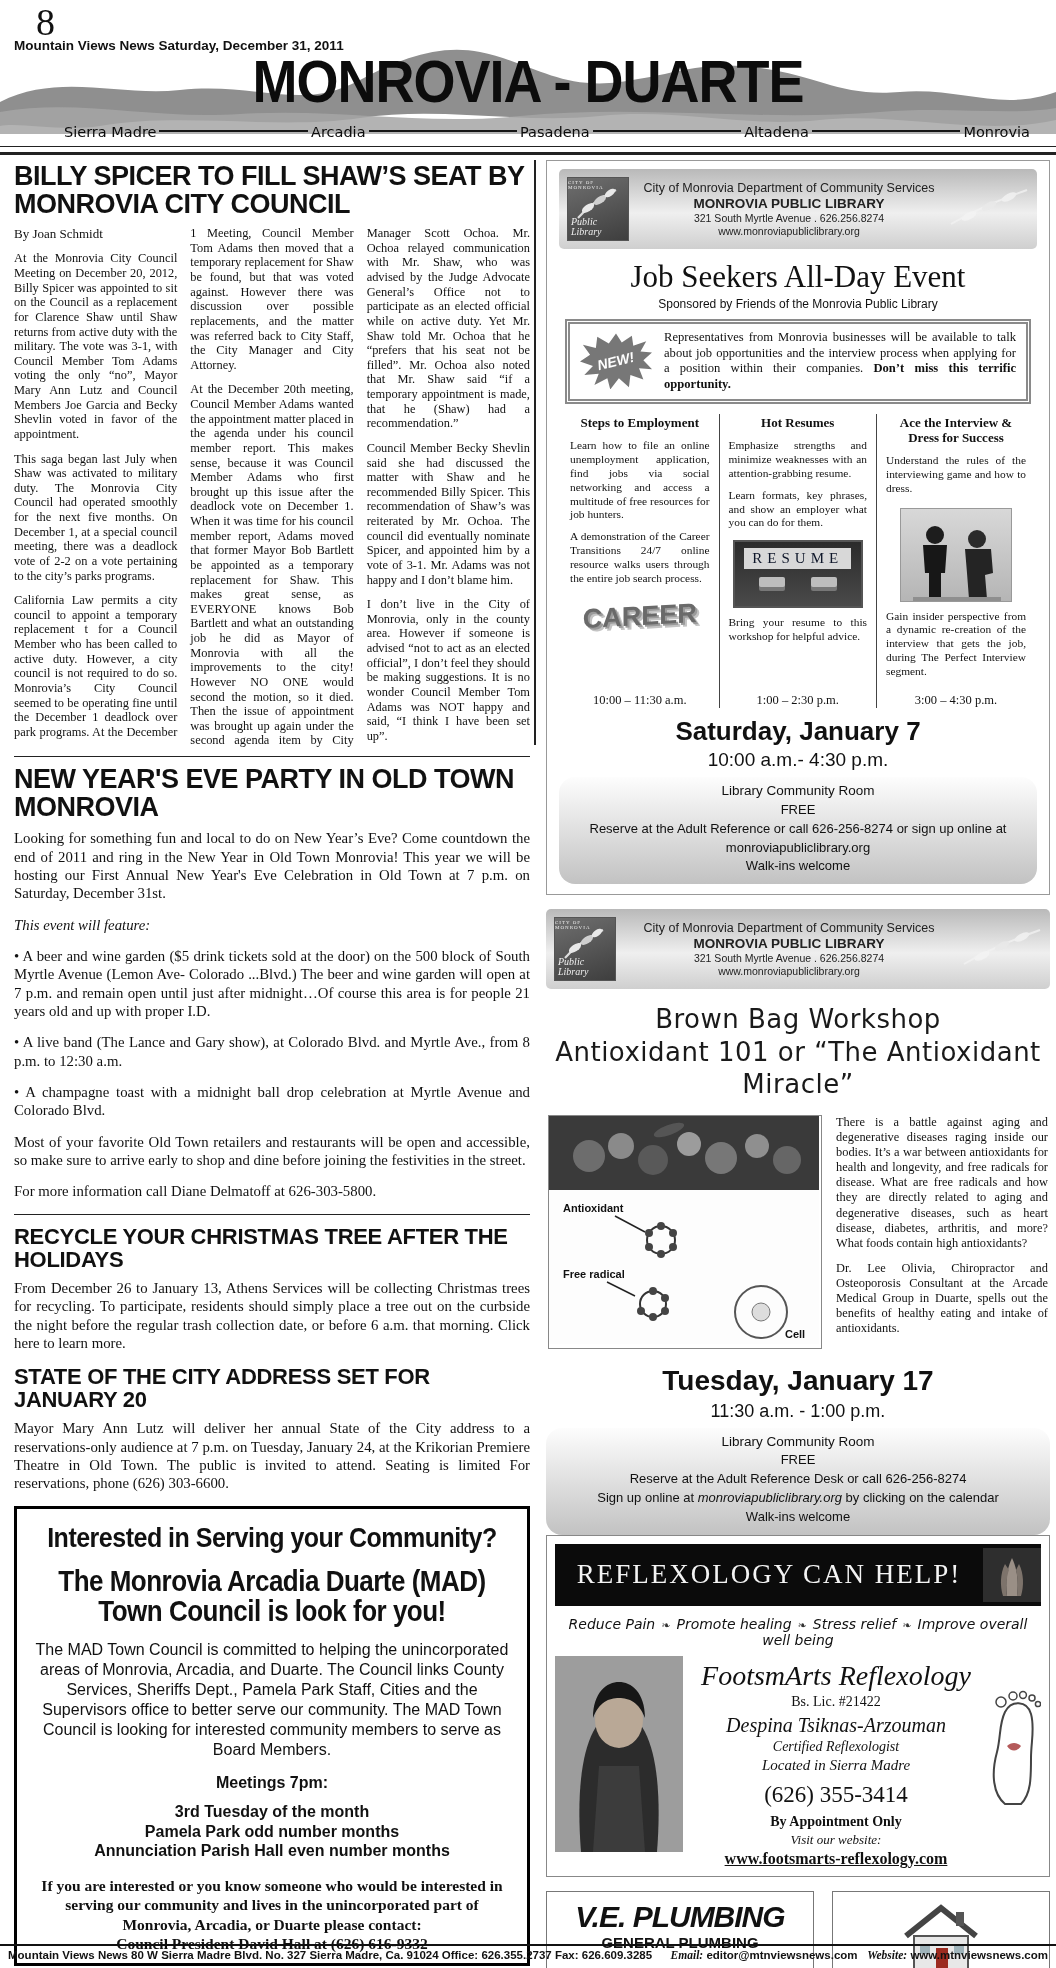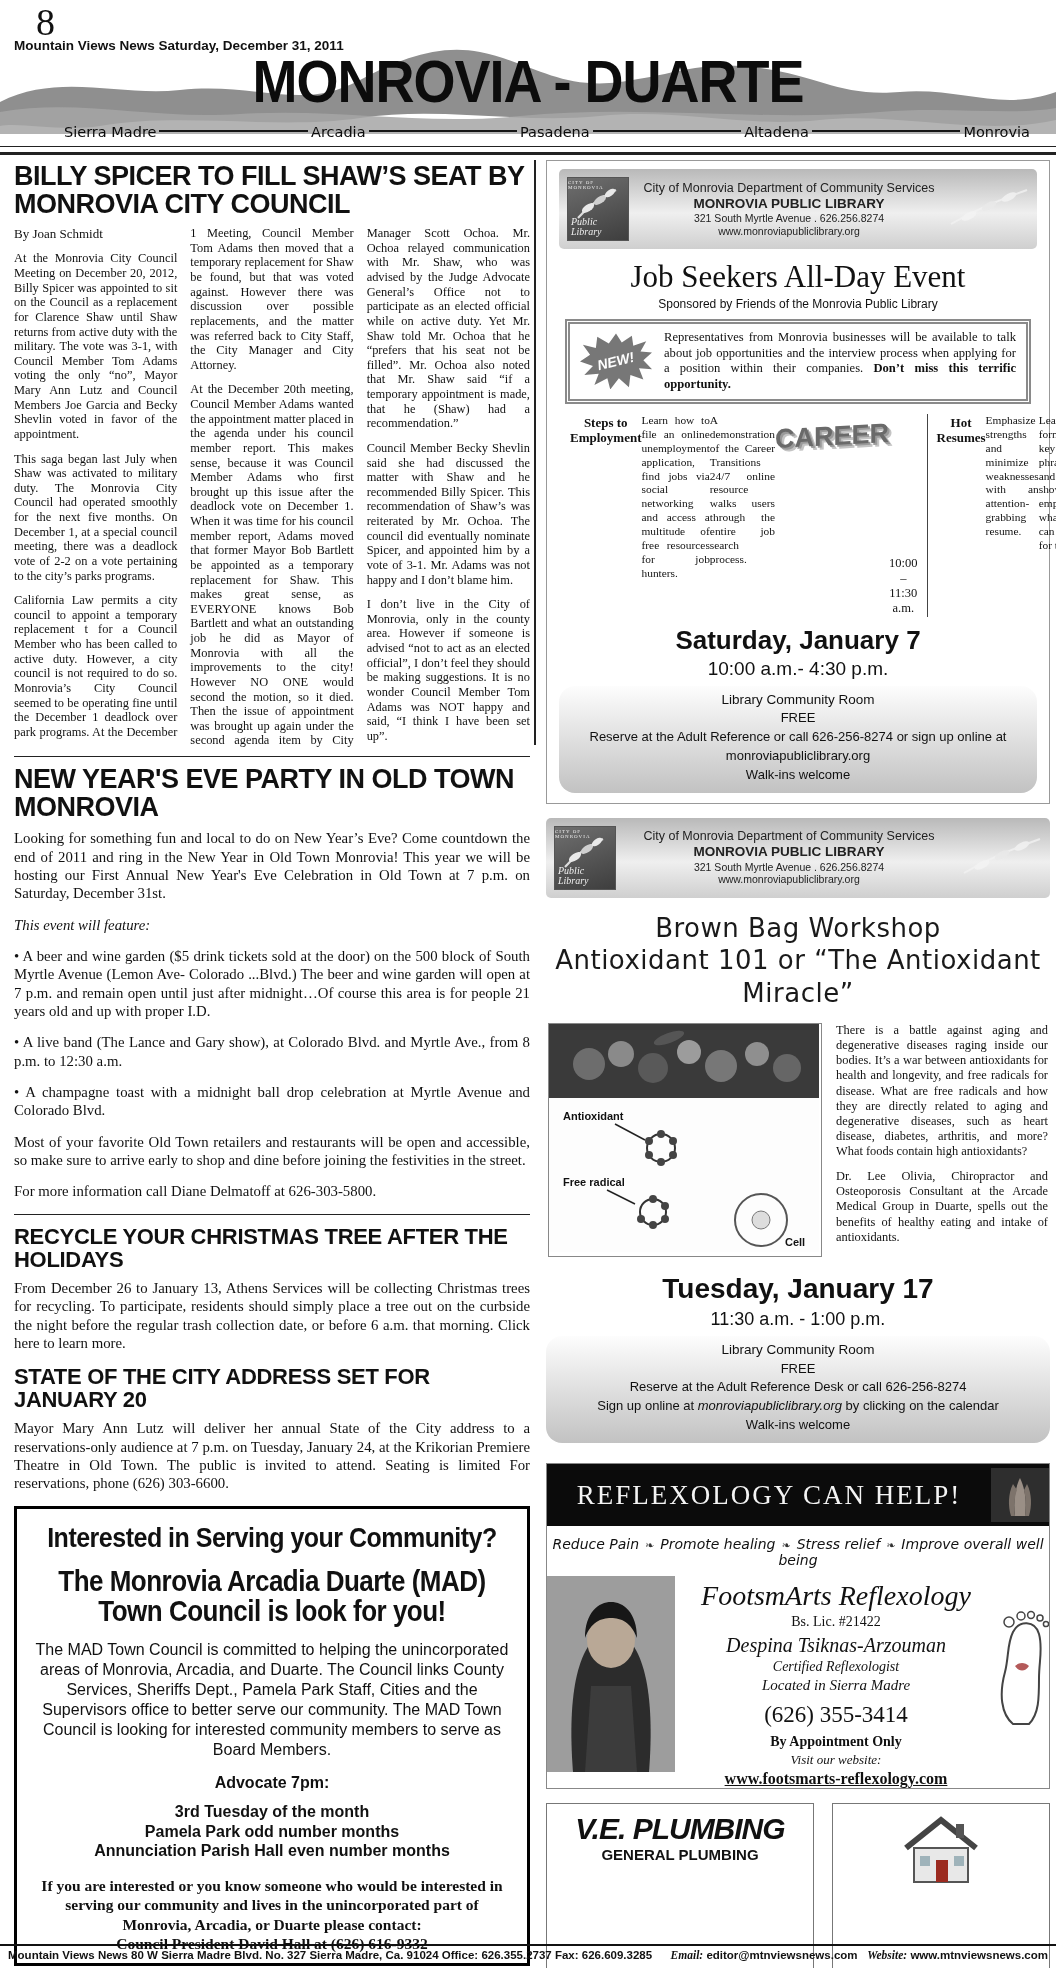--- a/index.html
+++ b/index.html
@@ -60,30 +60,30 @@
   .jstitle{font-family:"Liberation Serif",serif;font-size:31px;text-align:center;margin:10px 0 2px;}
   .jssponsor{font-family:"Liberation Sans",sans-serif;font-size:12px;text-align:center;margin:0 0 8px;}
   .newbox{border:5px double #8a8a8a;background:#fff;display:flex;align-items:center;gap:12px;
           padding:6px 10px;margin:0 6px 10px;}
   .burst{width:72px;height:56px;flex:0 0 auto;background:#777;display:flex;align-items:center;justify-content:center;
          clip-path:polygon(50% 0%,58% 16%,72% 4%,74% 22%,92% 14%,84% 32%,100% 34%,88% 48%,100% 64%,82% 62%,88% 82%,70% 74%,68% 96%,54% 80%,42% 100%,38% 80%,20% 92%,26% 72%,6% 74%,18% 58%,0% 50%,14% 38%,4% 20%,22% 26%,24% 6%,40% 18%);}
   .burst span{color:#fff;font-family:"Liberation Sans",sans-serif;font-weight:bold;font-style:italic;
               font-size:14px;transform:rotate(-14deg);}
   .newtext{font-size:12.6px;line-height:1.25;text-align:justify;}
   .jscols{display:grid;grid-template-columns:1fr 1fr 1fr;margin:0 2px;}
-  .jscol{padding:0 9px;display:flex;font-size:11.4px;line-height:1.22;text-align:justify;}
+  .jscol{padding:0 9px;display:flex;flex-direction:column;font-size:11.4px;line-height:1.22;text-align:justify;}
   .jscol+.jscol{border-left:1.5px solid #444;}
   .jshead{font-weight:bold;text-align:center;font-size:13px;margin:2px 0 8px;line-height:1.15;}
   .jscol p{margin:0 0 8px;}
   .jstime{margin-top:auto;text-align:center;font-size:12.5px;padding-top:6px;}
   .career{font-family:"Liberation Sans",sans-serif;font-weight:900;font-size:27px;color:#6a6a6a;
           text-shadow:2px 2px 0 #9a9a9a,4px 4px 0 #c4c4c4;text-align:center;transform:skewY(-3deg);margin:6px 0 4px;}
   .resumeimg{border:2px solid #555;background:linear-gradient(180deg,#2b2b2b,#4a4a4a);height:64px;margin:2px 4px 8px;
              display:flex;flex-direction:column;align-items:center;}
-  .resumeimg .label{background:#d8d8d8;color:#a21caf;font-family:"Liberation Serif",serif;font-size:15px;
+  .resumeimg .label{background:#d8d8d8;color:#0f172a;font-family:"Liberation Serif",serif;font-size:15px;
              letter-spacing:5px;padding:1px 8px;margin-top:6px;}
   .resumeimg .keys{display:flex;gap:26px;margin-top:8px;}
   .resumeimg .key{width:26px;height:10px;background:#bdbdbd;border-radius:2px;box-shadow:0 4px 0 #777;}
   .interview{background:linear-gradient(180deg,#d8d8d8,#b5b5b5);height:92px;margin:4px 14px 8px;border:1px solid #999;
              display:flex;align-items:flex-end;justify-content:center;}
   .satblock{text-align:center;font-family:"Liberation Sans",sans-serif;}
   .satdate{font-size:26px;font-weight:bold;margin:8px 0 2px;}
   .sattime{font-size:19px;margin:0 0 6px;}
   .graypill{background:linear-gradient(180deg,#fdfdfd,#c2c2c2);border-radius:16px;padding:4px 8px 8px;
             font-size:13px;line-height:1.45;}
@@ -92,21 +92,21 @@
   .bbtitle{font-family:"DejaVu Sans",sans-serif;font-weight:400;text-align:center;font-size:26px;
            letter-spacing:0.5px;line-height:1.25;margin:14px 0 10px;color:#1a1a1a;}
   .bbrow{display:flex;gap:14px;margin:14px 2px 0;}
   .bbimg{flex:0 0 272px;border:1px solid #888;}
   .bbtext{flex:1;font-size:12.4px;line-height:1.22;text-align:justify;}
   .bbtext p{margin:0 0 10px;}
   .tueblock{text-align:center;font-family:"Liberation Sans",sans-serif;margin-top:16px;}
   .tuedate{font-size:28px;font-weight:bold;margin:4px 0 4px;}
   .tuetime{font-size:18px;margin:0 0 6px;}
   
-  .reflexbox{border:1.5px solid #888;margin-top:20px;}
+  .reflexbox{border:1.5px solid #888;margin-top:0;padding:8px;}
   .reflexbanner{background:#0b0b0b;color:#f4f4f4;display:flex;align-items:center;height:62px;}
   .reflexbanner .txt{flex:1;text-align:center;font-family:"Liberation Serif",serif;font-size:27px;letter-spacing:2px;}
   .benefits{font-family:"DejaVu Sans",sans-serif;font-style:italic;font-size:14px;text-align:center;margin:10px 0 8px;}
   .benefits .orn{font-style:normal;font-size:11px;color:#333;padding:0 6px;}
   .reflexmain{display:flex;gap:10px;align-items:stretch;}
   .portrait{flex:0 0 128px;}
   .reflexinfo{flex:1;text-align:center;font-family:"Liberation Serif",serif;position:relative;padding-right:62px;}
   .fname{font-size:28px;font-style:italic;margin:4px 0 2px;}
   .flic{font-size:14px;margin:0 0 4px;}
   .fperson{font-size:20px;font-style:italic;margin:0 0 2px;}
@@ -190,21 +190,21 @@
       <p>Mayor Mary Ann Lutz will deliver her annual State of the City address to a reservations-only audience at 7 p.m. on Tuesday, January 24, at the Krikorian Premiere Theatre in Old Town. The public is invited to attend. Seating is limited For reservations, phone (626) 303-6600.</p>
     </div>
 
     <div class="madbox">
       <div class="madtitle">Interested in Serving your Community?</div>
       <div class="madsub">
         <div>The Monrovia Arcadia Duarte (MAD)</div>
         <div>Town Council is look for you!</div>
       </div>
       <p class="madbody">The MAD Town Council is committed to helping the unincorporated areas of Monrovia, Arcadia, and Duarte. The Council links County Services, Sheriffs Dept., Pamela Park Staff, Cities and the Supervisors office to better serve our community. The MAD Town Council is looking for interested community members to serve as Board Members.</p>
-      <p class="madmeet">Advocate 7pm:</p>
+      <p class="madmeet">Meetings 7pm:</p>
       <div class="madlines">
         <div>3rd Tuesday of the month</div>
         <div>Pamela Park odd number months</div>
         <div>Annunciation Parish Hall even number months</div>
       </div>
       <p class="madcontact">
         <span>If you are interested or you know someone who would be interested in serving our community and lives in the unincorporated part of Monrovia, Arcadia, or Duarte please contact:</span><br>
         <span>Council President David Hall at (626) 616-9332</span>
       </p>
     </div>

